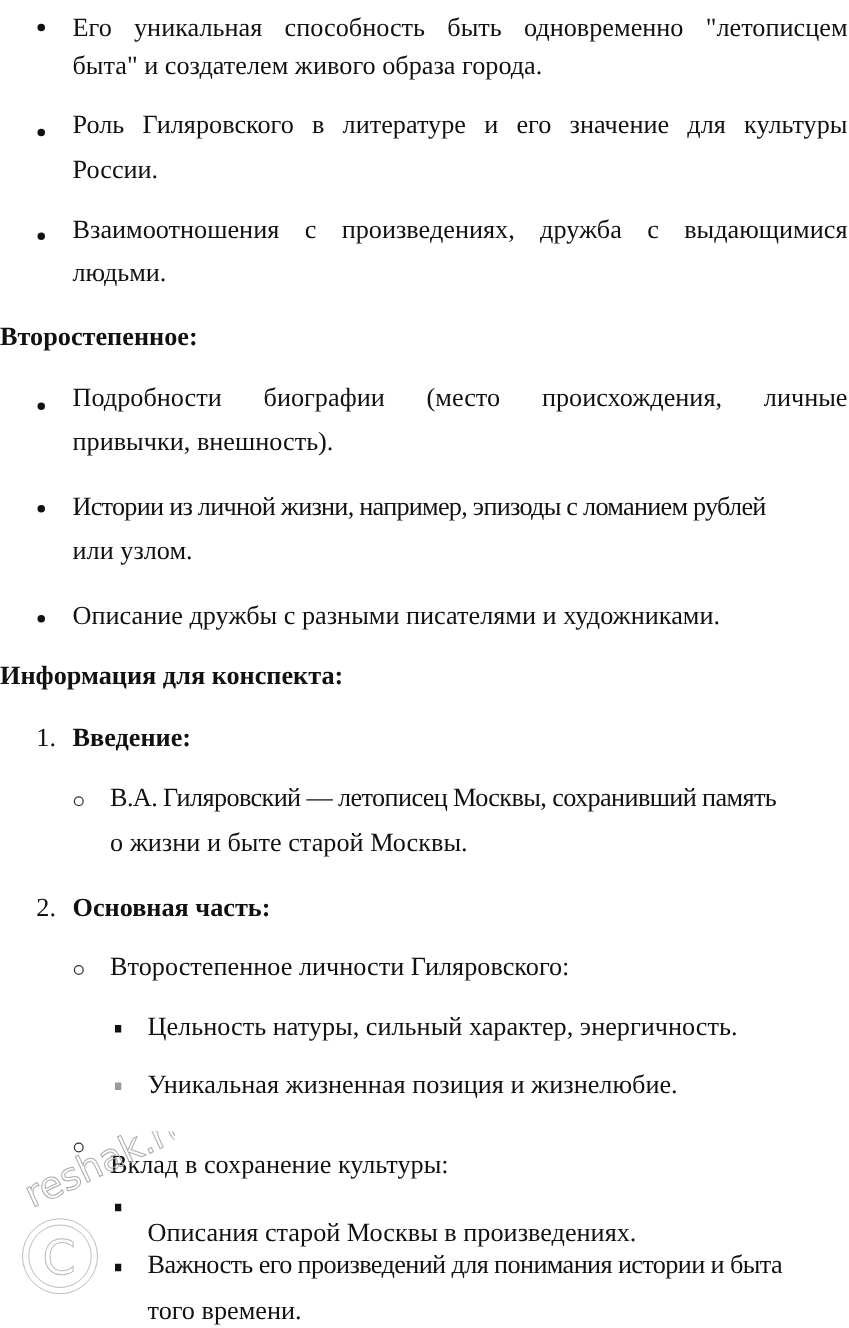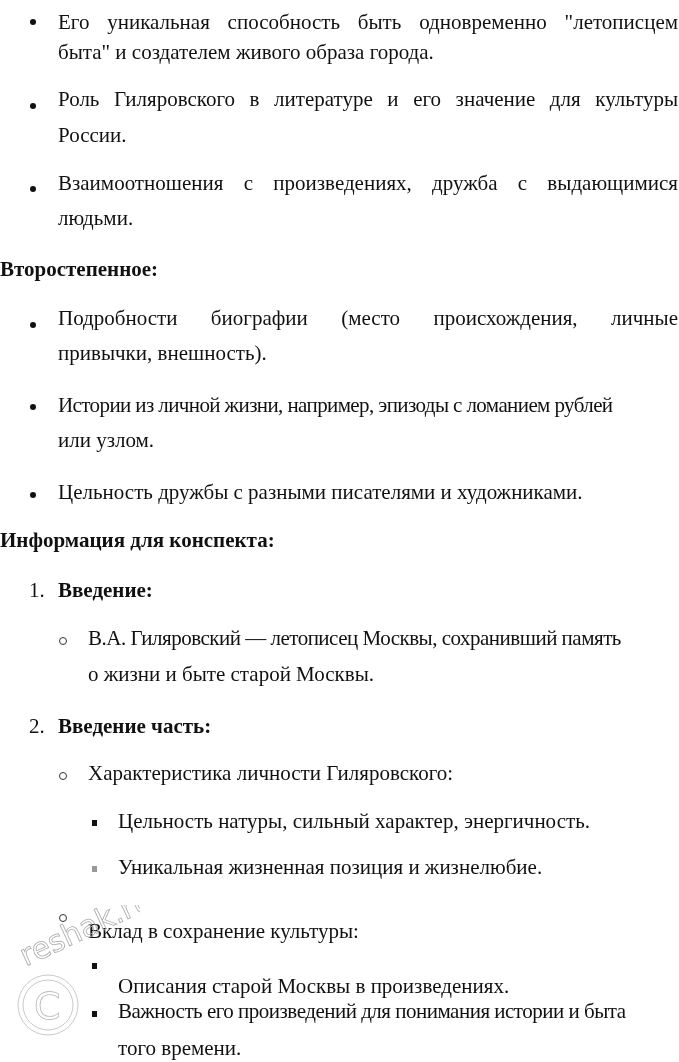--- a/index.html
+++ b/index.html
@@ -38,40 +38,40 @@
 <div>
   <span class="dot" style="left:30px;top:322px;"></span>
   <div class="line just" style="left:58px;top:306px;width:620px;">Подробности биографии (место происхождения, личные</div>
   <div class="line" style="left:58px;top:341px;">привычки, внешность).</div>
 
   <span class="dot" style="left:30px;top:404px;"></span>
   <div class="line" style="left:58px;top:393px;letter-spacing:-0.6px;">Истории из личной жизни, например, эпизоды с ломанием рублей</div>
   <div class="line" style="left:58px;top:428px;">или узлом.</div>
 
   <span class="dot" style="left:30px;top:492px;"></span>
-  <div class="line" style="left:58px;top:480px;">Цельность дружбы с разными писателями и художниками.</div>
+  <div class="line" style="left:58px;top:480px;">Описание дружбы с разными писателями и художниками.</div>
 </div>
 
 <div class="line bold" style="left:0px;top:528px;">Информация для конспекта:</div>
 
 <div>
   <div class="num" style="left:29px;top:578px;">1.</div>
   <div class="line bold" style="left:58px;top:578px;">Введение:</div>
 
   <span class="circ" style="left:59px;top:637px;"></span>
   <div class="line" style="left:88px;top:626px;letter-spacing:-0.5px;">В.А. Гиляровский — летописец Москвы, сохранивший память</div>
   <div class="line" style="left:88px;top:662px;">о жизни и быте старой Москвы.</div>
 </div>
 
 <div>
   <div class="num" style="left:29px;top:714px;">2.</div>
-  <div class="line bold" style="left:58px;top:714px;">Введение часть:</div>
+  <div class="line bold" style="left:58px;top:714px;">Основная часть:</div>
 
   <span class="circ" style="left:59px;top:772px;"></span>
-  <div class="line" style="left:88px;top:761px;">Характеристика личности Гиляровского:</div>
+  <div class="line" style="left:88px;top:761px;">Второстепенное личности Гиляровского:</div>
 
   <span class="sq" style="left:92px;top:820px;"></span>
   <div class="line" style="left:118px;top:809px;">Цельность натуры, сильный характер, энергичность.</div>
 
   <span class="sq" style="left:92px;top:866px;background:#999;"></span>
   <div class="line" style="left:118px;top:855px;">Уникальная жизненная позиция и жизнелюбие.</div>
 
   <span class="circ" style="left:59px;top:914px;"></span>
   <div class="line" style="left:88px;top:903px;margin-top:16px;">Вклад в сохранение культуры:</div>
 

